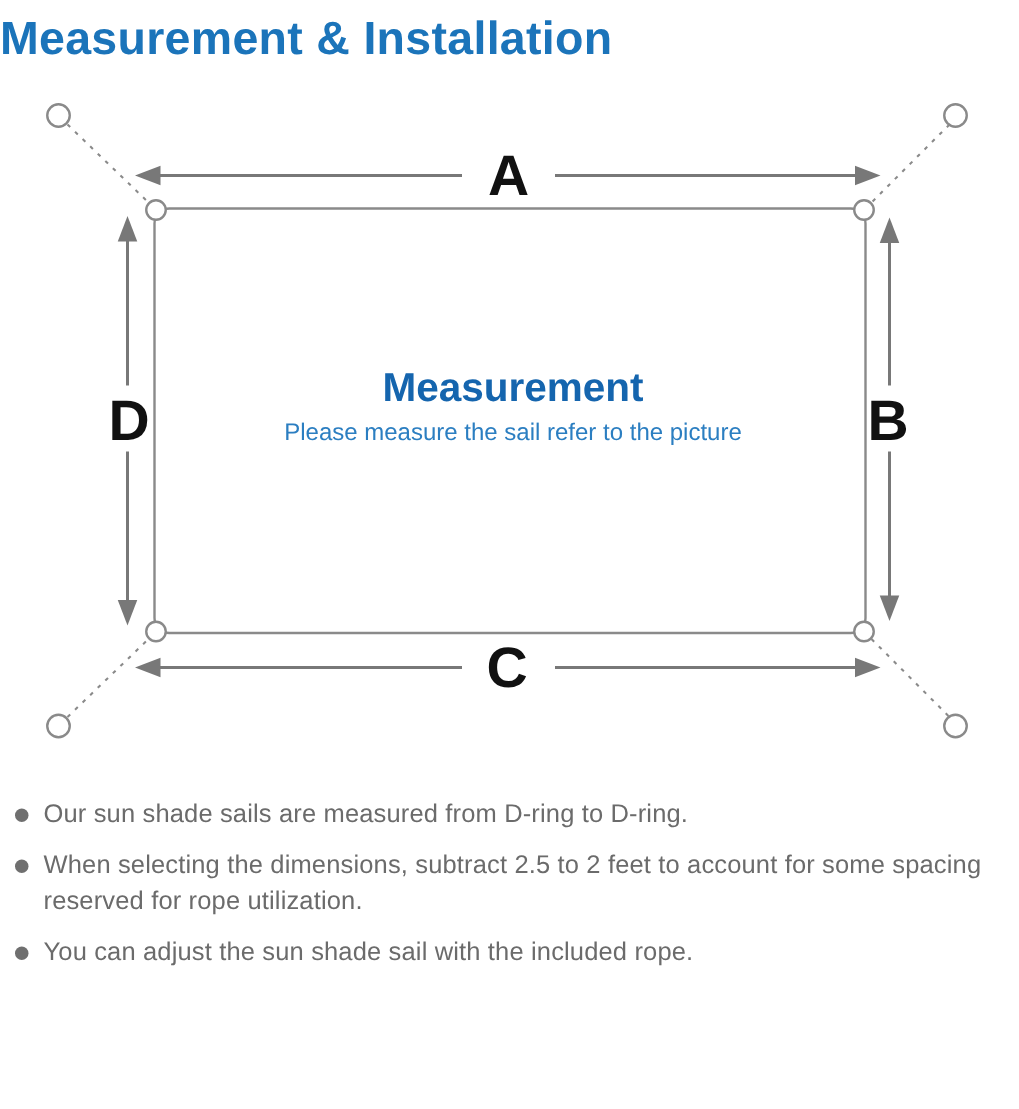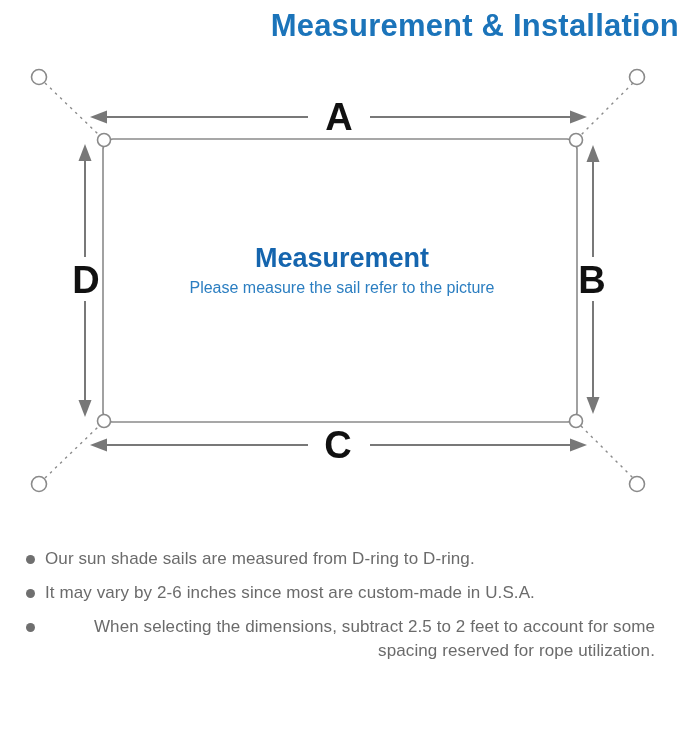--- a/index.html
+++ b/index.html
@@ -11,21 +11,21 @@
   body {
     width: 679px;
     height: 739px;
     overflow: hidden;
   }
   .page-title {
     margin: 0;
     padding-top: 6px;
     height: 40px;
     line-height: 40px;
-    text-align: right;
+    text-align: left;
     font-size: 31px;
     font-weight: 700;
     color: #1b74ba;
     letter-spacing: 0.2px;
   }
   .diagram-svg {
     display: block;
     margin-top: 7px;
     width: 679px;
     height: 462px;
@@ -39,23 +39,22 @@
     font-family: "Liberation Sans", "DejaVu Sans", sans-serif;
     font-size: 27px;
     font-weight: 700;
   }
   .center-subtitle-text {
     font-family: "Liberation Sans", "DejaVu Sans", sans-serif;
     font-size: 16px;
   }
   .notes {
     list-style: none;
-    margin: 16px;
+    margin: 0;
     padding: 16px 8px 0 10px;
-    text-align: right;
   }
   .note-item {
     display: flex;
     gap: 10px;
     margin-bottom: 10px;
     color: #6b6b6b;
     font-size: 17px;
     line-height: 24px;
     letter-spacing: 0.1px;
   }
@@ -120,19 +119,19 @@
   <text x="342" y="240" text-anchor="middle" class="center-subtitle-text" fill="#2b7ec1">Please measure the sail refer to the picture</text>
 </svg>
 
 <ul class="notes">
   <li class="note-item">
     <span class="bullet-dot"></span>
     <span>Our sun shade sails are measured from D-ring to D-ring.</span>
   </li>
   <li class="note-item">
     <span class="bullet-dot"></span>
-    <span>It may vary by 2-6 inches since most are custom-made in U.S.A.</span>
+    <span>When selecting the dimensions, subtract 2.5 to 2 feet to account for some spacing reserved for rope utilization.</span>
   </li>
   <li class="note-item">
     <span class="bullet-dot"></span>
-    <span>When selecting the dimensions, subtract 2.5 to 2 feet to account for some spacing reserved for rope utilization.</span>
+    <span>You can adjust the sun shade sail with the included rope.</span>
   </li>
 </ul>
 
 </body></html>

